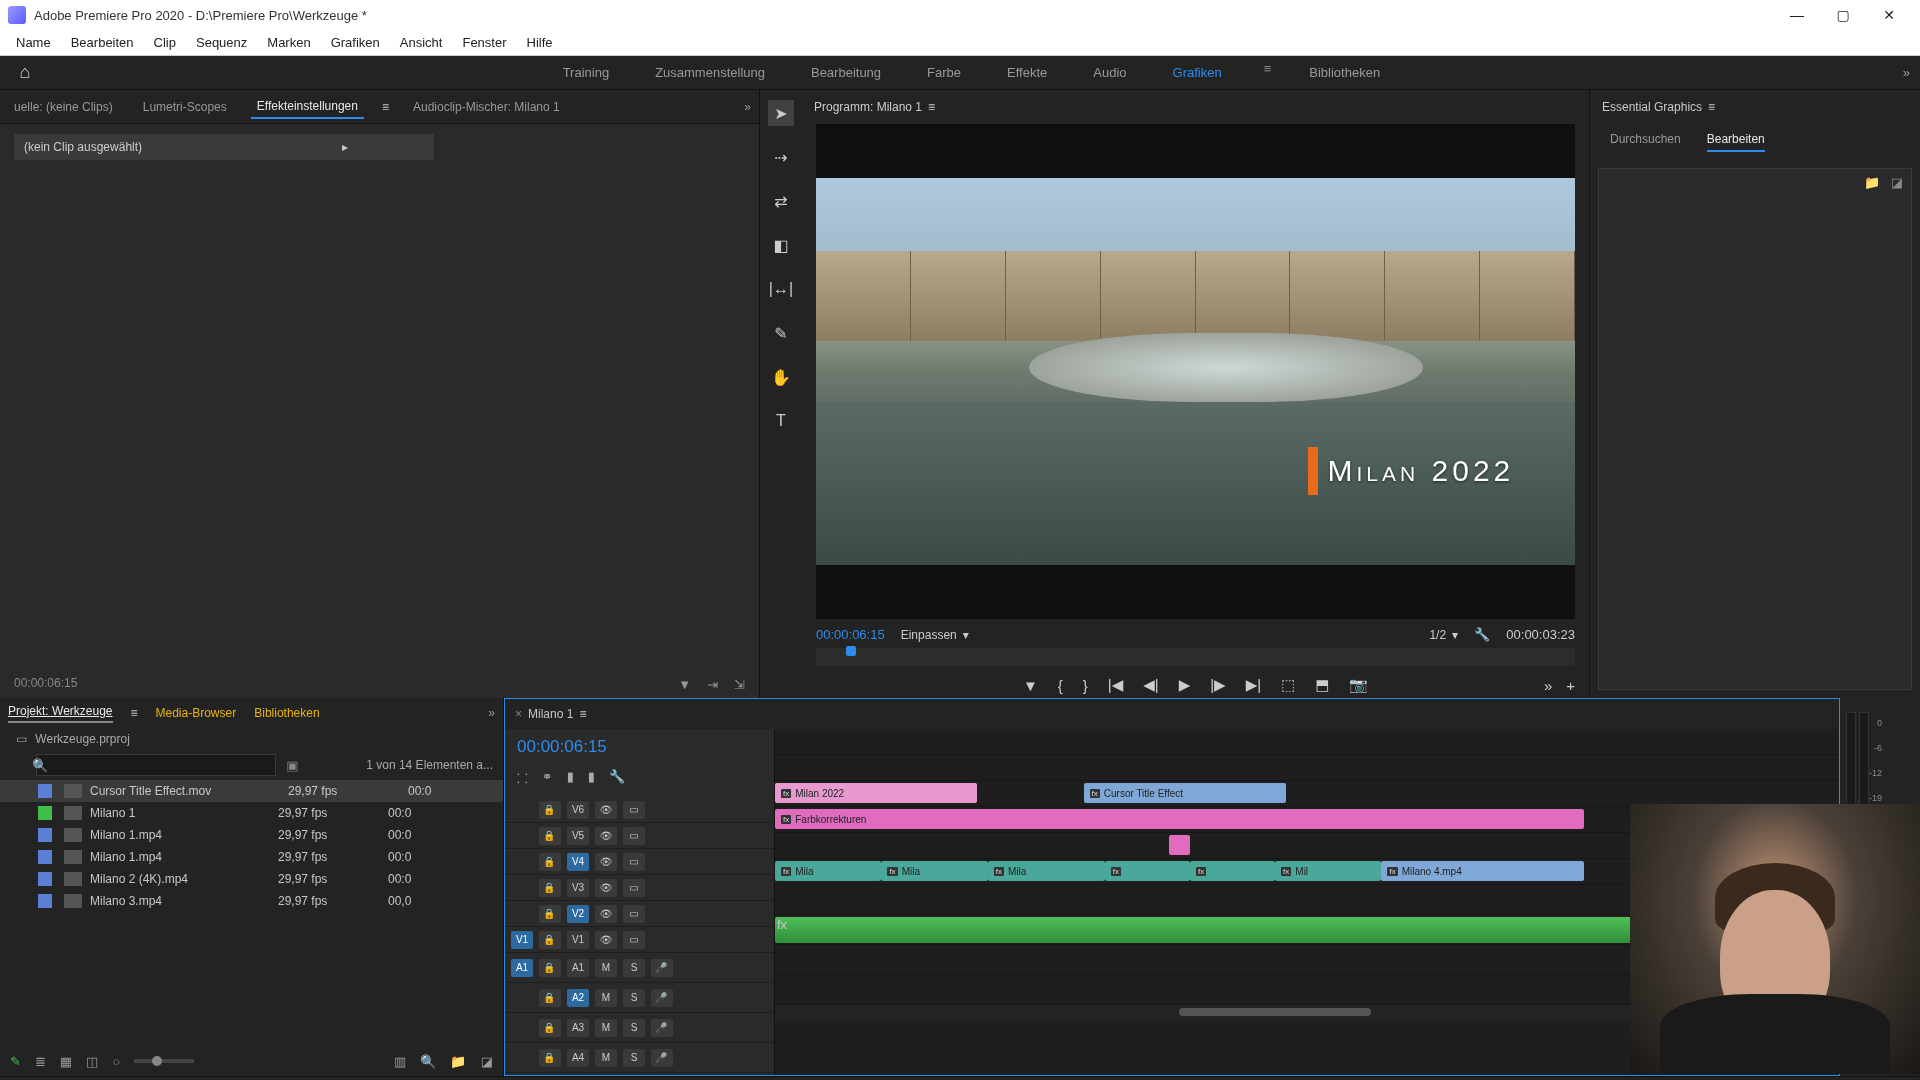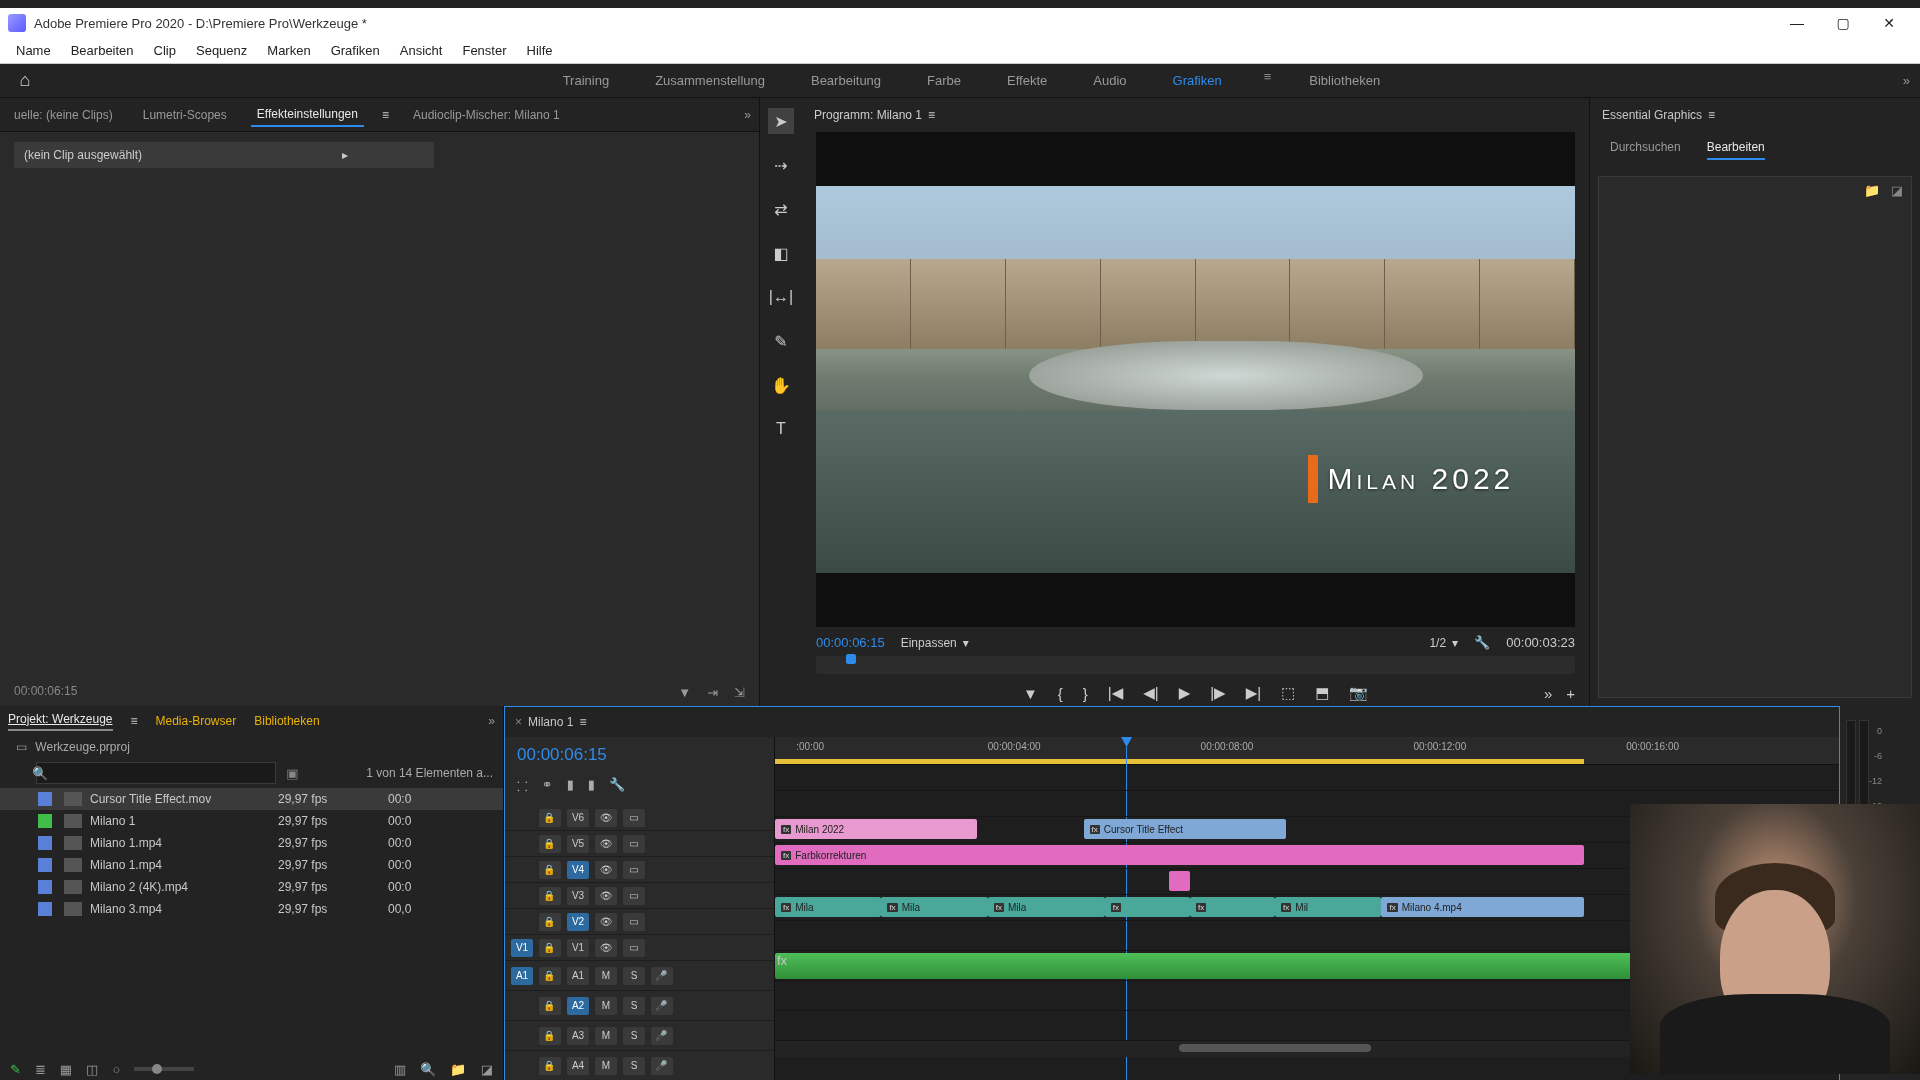--- a/index.html
+++ b/index.html
@@ -1,19 +1,19 @@
 <!DOCTYPE html>
 <html><head>
 <meta charset="utf-8">
 <style>
 * { margin: 0; padding: 0; box-sizing: border-box; font-family: "Segoe UI", Arial, sans-serif; }
 body { background: #232323; color: #c8c8c8; width: 1920px; height: 1080px; overflow: hidden; font-size: 13px; }
 
 
-.titlebar { height: 30px; background: #fff; display: flex; align-items: center; padding: 0 8px; color: #333; font-size: 13px; margin-top: 8px; }
+.titlebar { height: 30px; background: #fff; display: flex; align-items: center; padding: 0 8px; color: #333; font-size: 13px; }
 .titlebar .logo { width: 18px; height: 18px; background: linear-gradient(135deg,#9a9aff,#5a5aff); border-radius: 3px; margin-right: 8px; }
 .titlebar .spacer { flex: 1; }
 .titlebar .wbtn { width: 46px; height: 30px; display: flex; align-items: center; justify-content: center; font-size: 14px; color: #222; cursor: pointer; }
 
 
 .menubar { height: 26px; background: #fff; display: flex; align-items: center; padding: 0 6px; color: #222; font-size: 13px; border-bottom: 1px solid #ccc; }
 .menubar .mi { padding: 3px 10px; cursor: pointer; }
 
 
 .workspacebar { height: 34px; background: #232323; display: flex; align-items: center; padding: 0 10px; border-bottom: 1px solid #111; }
@@ -82,21 +82,21 @@
 .proj-name { padding:4px 16px; color:#aaa; font-size:12px; display:flex; align-items:center; gap:8px;}
 .proj-search { display:flex; align-items:center; padding:4px 10px; gap:10px; }
 .proj-search input { flex:0 0 240px; background:#1a1a1a; border:1px solid #3a3a3a; color:#ccc; padding:3px 24px 3px 8px; font-size:12px;}
 .proj-search .cnt { color:#aaa; font-size:12px; margin-left:auto;}
 .proj-table { flex:1; overflow:auto; font-size:12px; }
 .proj-table .hdr { display:flex; background:#333; color:#ccc; padding:4px 8px; font-weight:500;}
 .proj-table .col-name { flex:0 0 270px; padding-left:30px;}
 .proj-table .col-fr { flex:0 0 110px;}
 .proj-table .col-med { flex:1;}
 .proj-table .row { display:flex; padding:4px 8px; align-items:center;}
-.proj-table .row.sel { background:#3a3a3a;}
+.proj-table .row.sel { background:#3a3a3a;gap:10px;}
 .proj-table .swatch { width:14px; height:14px; margin-right:12px; }
 .proj-table .ficon { width:18px; height:14px; background:#555; margin-right:8px; display:inline-block;}
 .proj-footer { height:30px; background:#232323; display:flex; align-items:center; padding:0 10px; gap:14px; color:#999;}
 .proj-footer .fico { cursor:pointer; font-size:13px;}
 .proj-footer .slider { width:60px; height:4px; background:#444; position:relative;}
 .proj-footer .slider::after { content:""; position:absolute; left:30%; top:-3px; width:10px; height:10px; background:#888; border-radius:50%;}
 
 
 .timeline-panel { flex:1; background:#232323; display:flex; flex-direction:column; border:1px solid #2d8ceb; }
 .tl-head { height:30px; display:flex; align-items:center; padding:0 10px; font-size:12px;}
@@ -484,31 +484,20 @@
               <span style="width:22px"></span>
               <span class="tbtn">🔒</span>
               <span class="tbtn ">A4</span>
               <span class="tbtn">M</span>
               <span class="tbtn">S</span>
               <span class="tbtn">🎤</span>
             </div>
           </div>
       </div>
       <div class="tl-right">
-        <div class="ruler">
-          <div id="ticks">
-              <span class="tick" style="left: 2%;">:00:00</span>
-              <span class="tick" style="left: 20%;">00:00:04:00</span>
-              <span class="tick" style="left: 40%;">00:00:08:00</span>
-              <span class="tick" style="left: 60%;">00:00:12:00</span>
-              <span class="tick" style="left: 80%;">00:00:16:00</span>
-            </div>
-          <div class="yellowbar" id="yellowbar" style="width: 76%;"></div>
-          <div class="playhead" id="playhead" style="left: 33%;"></div>
-        </div>
         <div class="tracks-area" id="clip-area">
             <div class="tr"></div>
             <div class="tr"></div>
             <div class="tr">
               <div class="clip pink" style="left: 0%; width: 19%;"><span class="fx">fx</span>Milan 2022</div>
               <div class="clip blue" style="left: 29%; width: 19%;"><span class="fx">fx</span>Cursor Title Effect</div>
             </div>
             <div class="tr">
               <div class="clip magenta" style="left: 0%; width: 76%;"><span class="fx">fx</span>Farbkorrekturen</div>
             </div>

